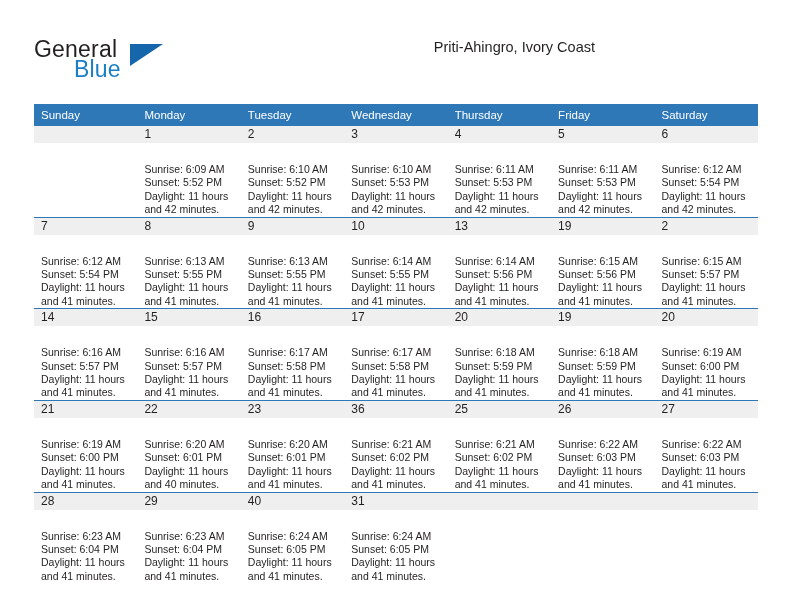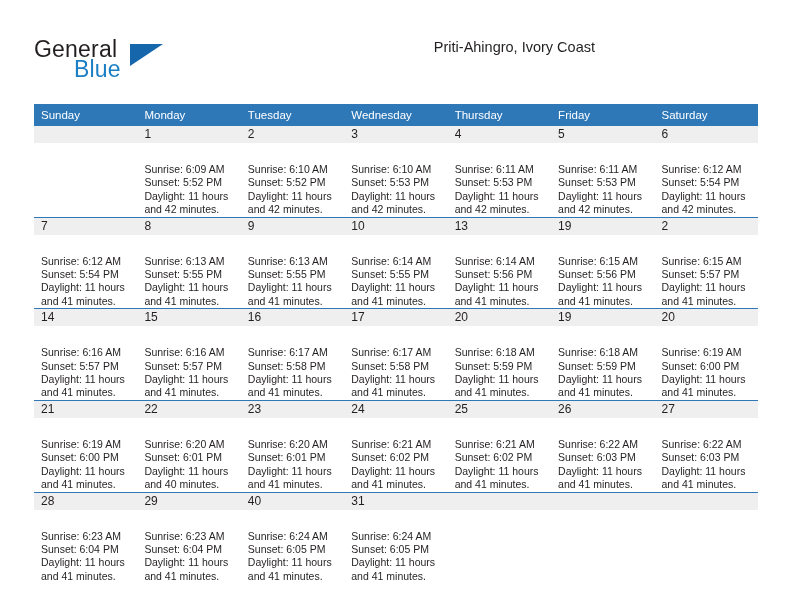--- a/index.html
+++ b/index.html
@@ -379,21 +379,21 @@
           <td>
             <div class="daynum">23</div>
             <div class="details">
               <div>Sunrise: 6:20 AM</div>
               <div>Sunset: 6:01 PM</div>
               <div>Daylight: 11 hours</div>
               <div>and 41 minutes.</div>
             </div>
           </td>
           <td>
-            <div class="daynum">24</div>
+            <div class="daynum">36</div>
             <div class="details">
               <div>Sunrise: 6:21 AM</div>
               <div>Sunset: 6:02 PM</div>
               <div>Daylight: 11 hours</div>
               <div>and 41 minutes.</div>
             </div>
           </td>
           <td>
             <div class="daynum">25</div>
             <div class="details">

